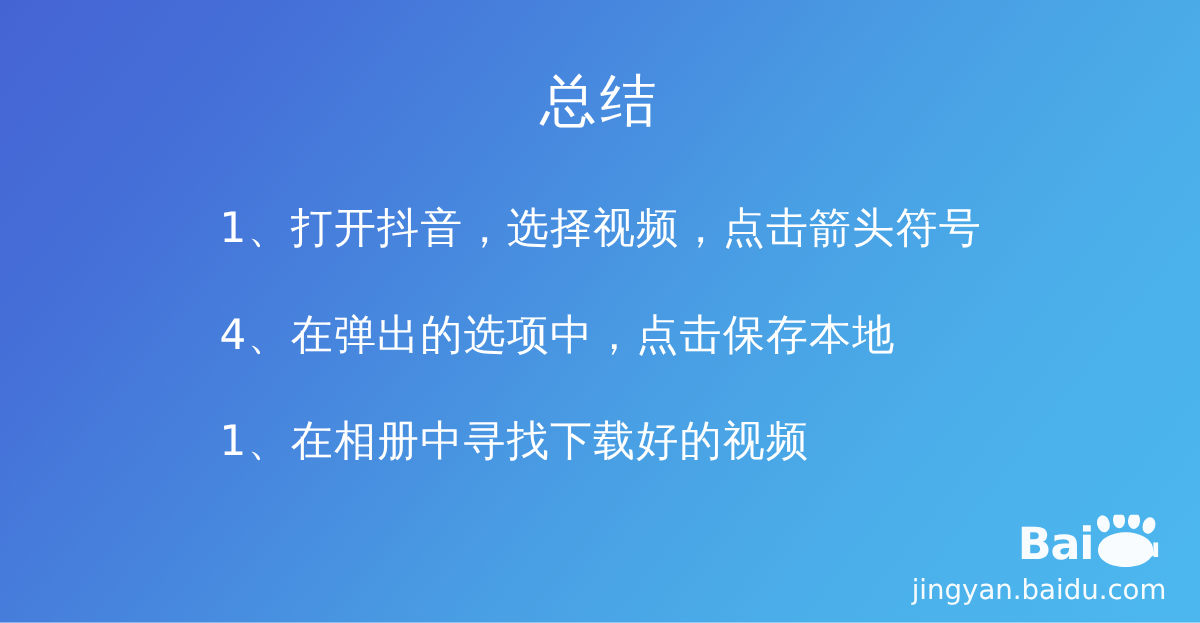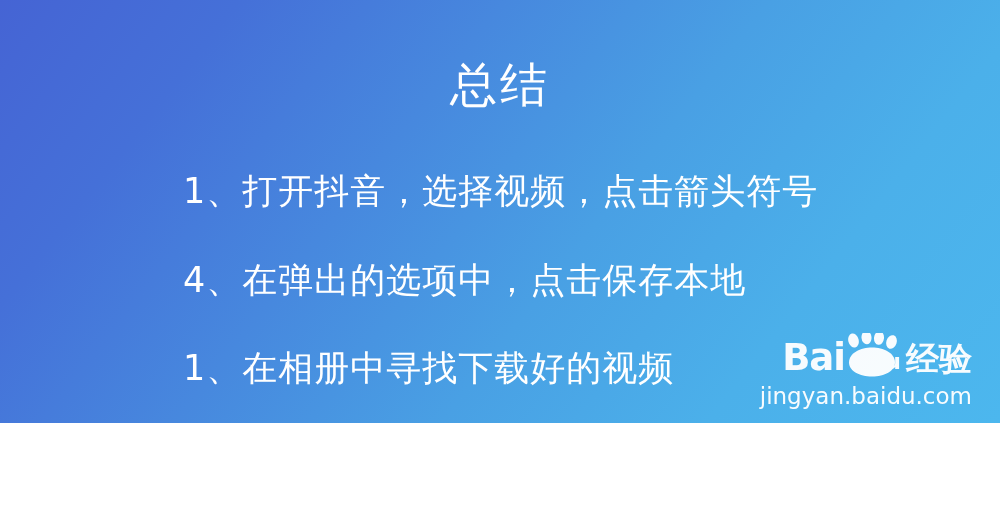--- a/index.html
+++ b/index.html
@@ -9,21 +9,21 @@
   body {
     width: 1000px;
     height: 519px;
     overflow: hidden;
     font-family: "DejaVu Sans", "Liberation Sans", sans-serif;
   }
 
   .slide {
     position: relative;
     width: 1000px;
-    height: 423px;
+    height: 519px;
     background: linear-gradient(128deg,
         #4564d4 0%,
         #4570d8 18%,
         #4788de 38%,
         #49a0e4 58%,
         #4bb0ea 78%,
         #4cb7ee 100%);
     overflow: hidden;
   }
 
@@ -156,18 +156,17 @@
       <span class="wm-paw">
         <svg width="58" height="44" viewBox="0 0 58 44" aria-hidden="true">
           <ellipse cx="10.5" cy="7.5" rx="5.2" ry="7.2" fill="#ffffff" transform="rotate(-14 10.5 7.5)"></ellipse>
           <ellipse cx="23.5" cy="4.5" rx="5.0" ry="6.8" fill="#ffffff" transform="rotate(-5 23.5 4.5)"></ellipse>
           <ellipse cx="36.0" cy="5.0" rx="5.0" ry="6.8" fill="#ffffff" transform="rotate(6 36 5)"></ellipse>
           <ellipse cx="48.5" cy="9.0" rx="5.2" ry="7.0" fill="#ffffff" transform="rotate(18 48.5 9)"></ellipse>
           <path d="M29 14.5 C40.5 14.5 52 20 52 29.5 C52 38 41.5 43.5 29 43.5 C16.5 43.5 6 38 6 29.5 C6 20 17.5 14.5 29 14.5 Z" fill="#ffffff"></path>
         </svg>
         <span class="wm-du">du</span>
       </span>
-      <span class="wm-cn">经验</span>
     </div>
     <div class="wm-url">jingyan.baidu.com</div>
   </div>
 
 </div>
 
 </body></html>

